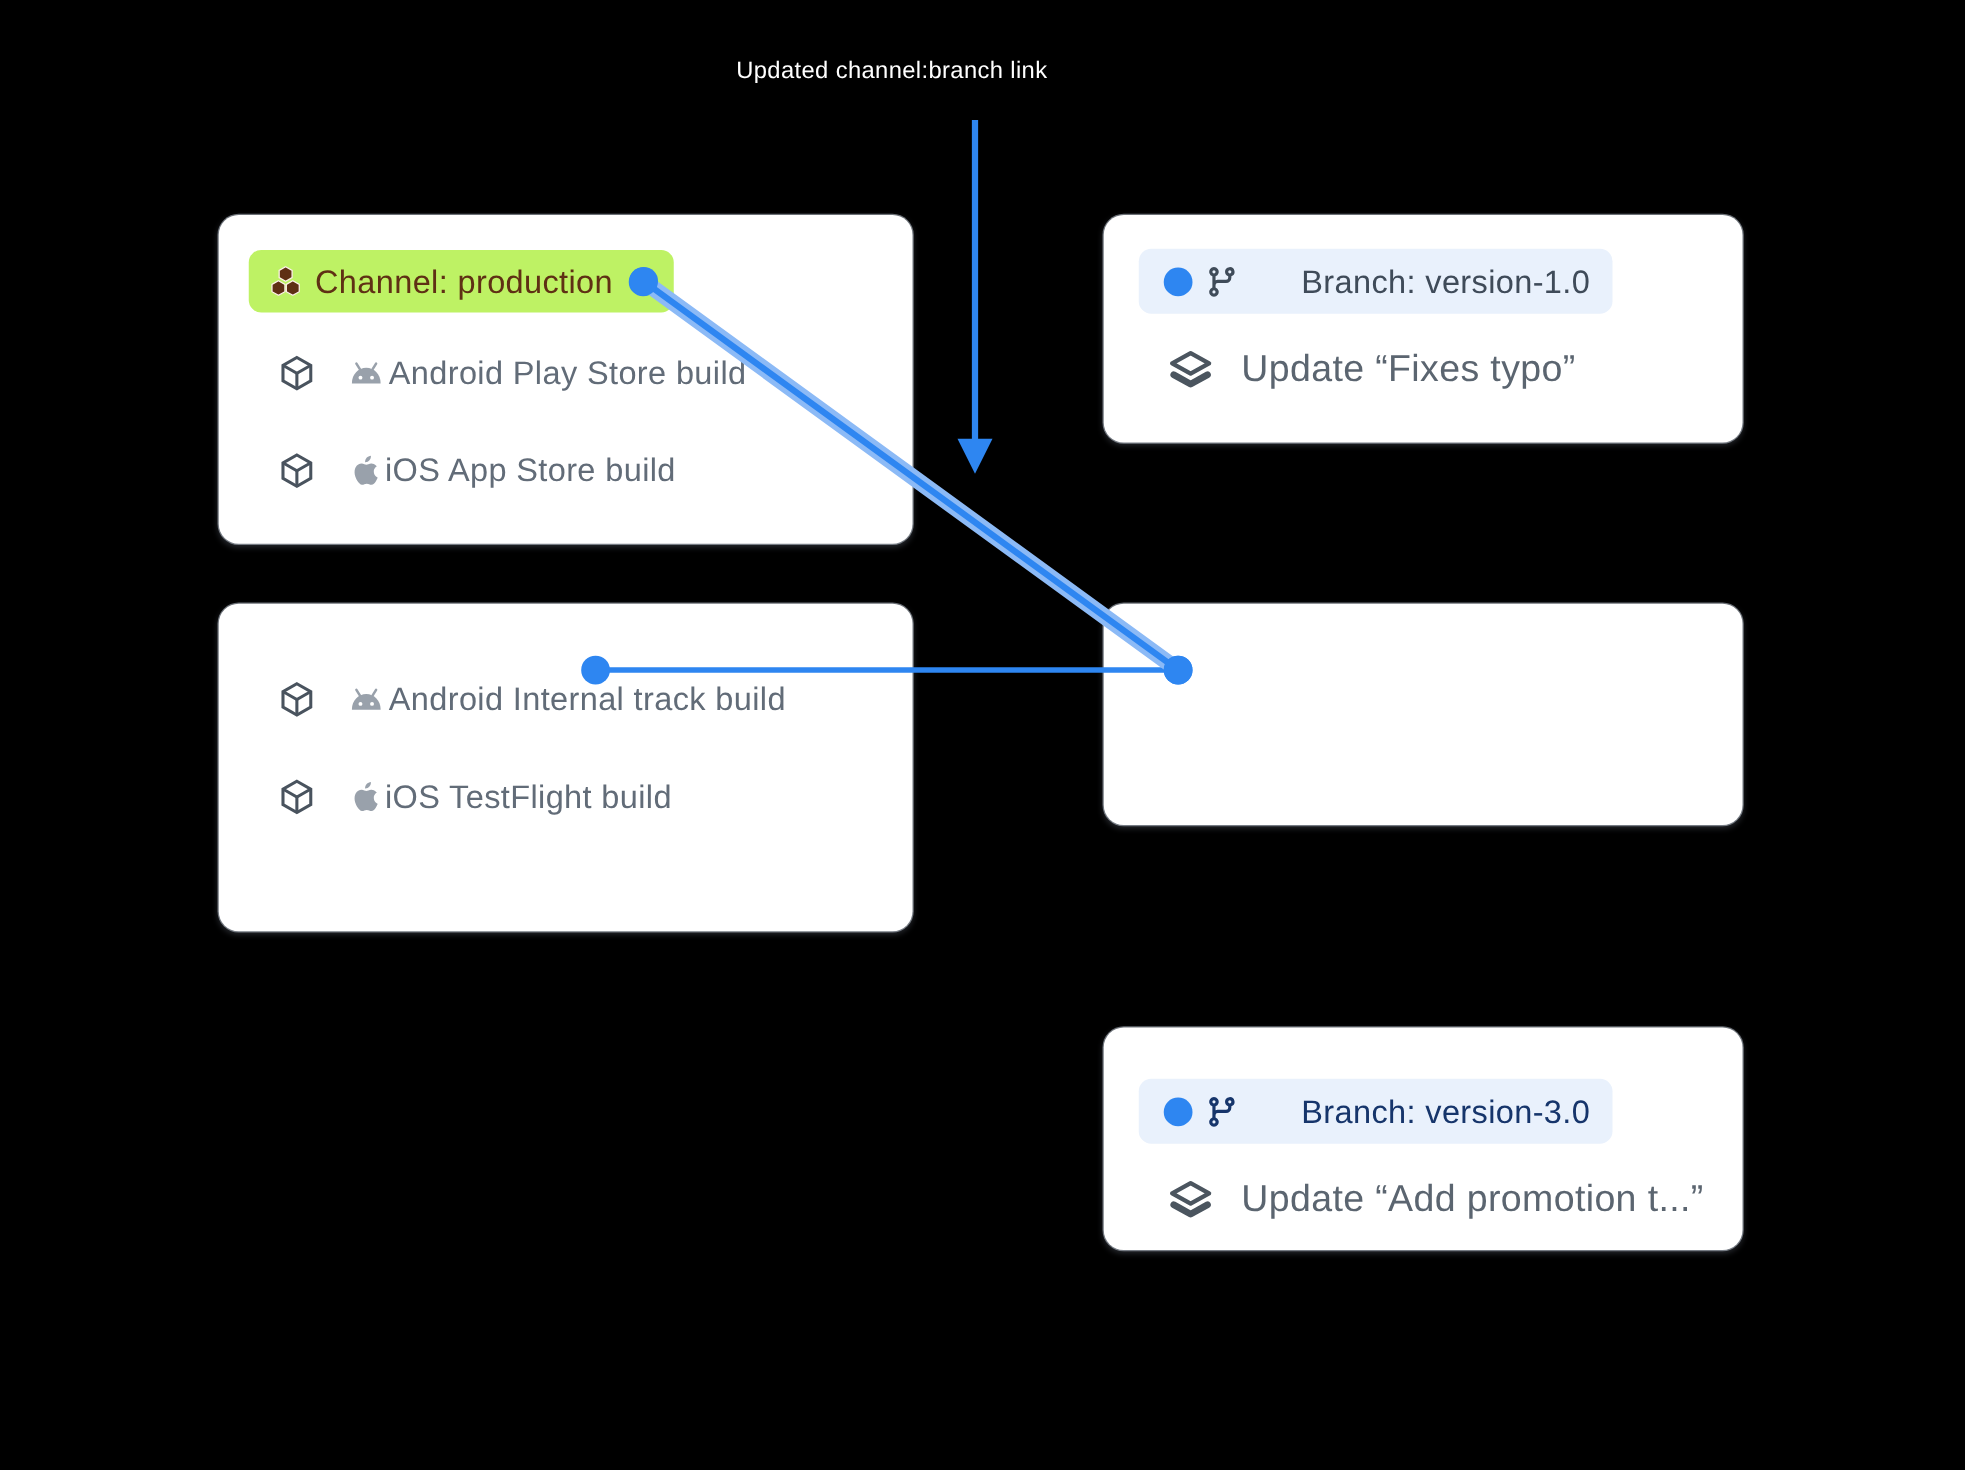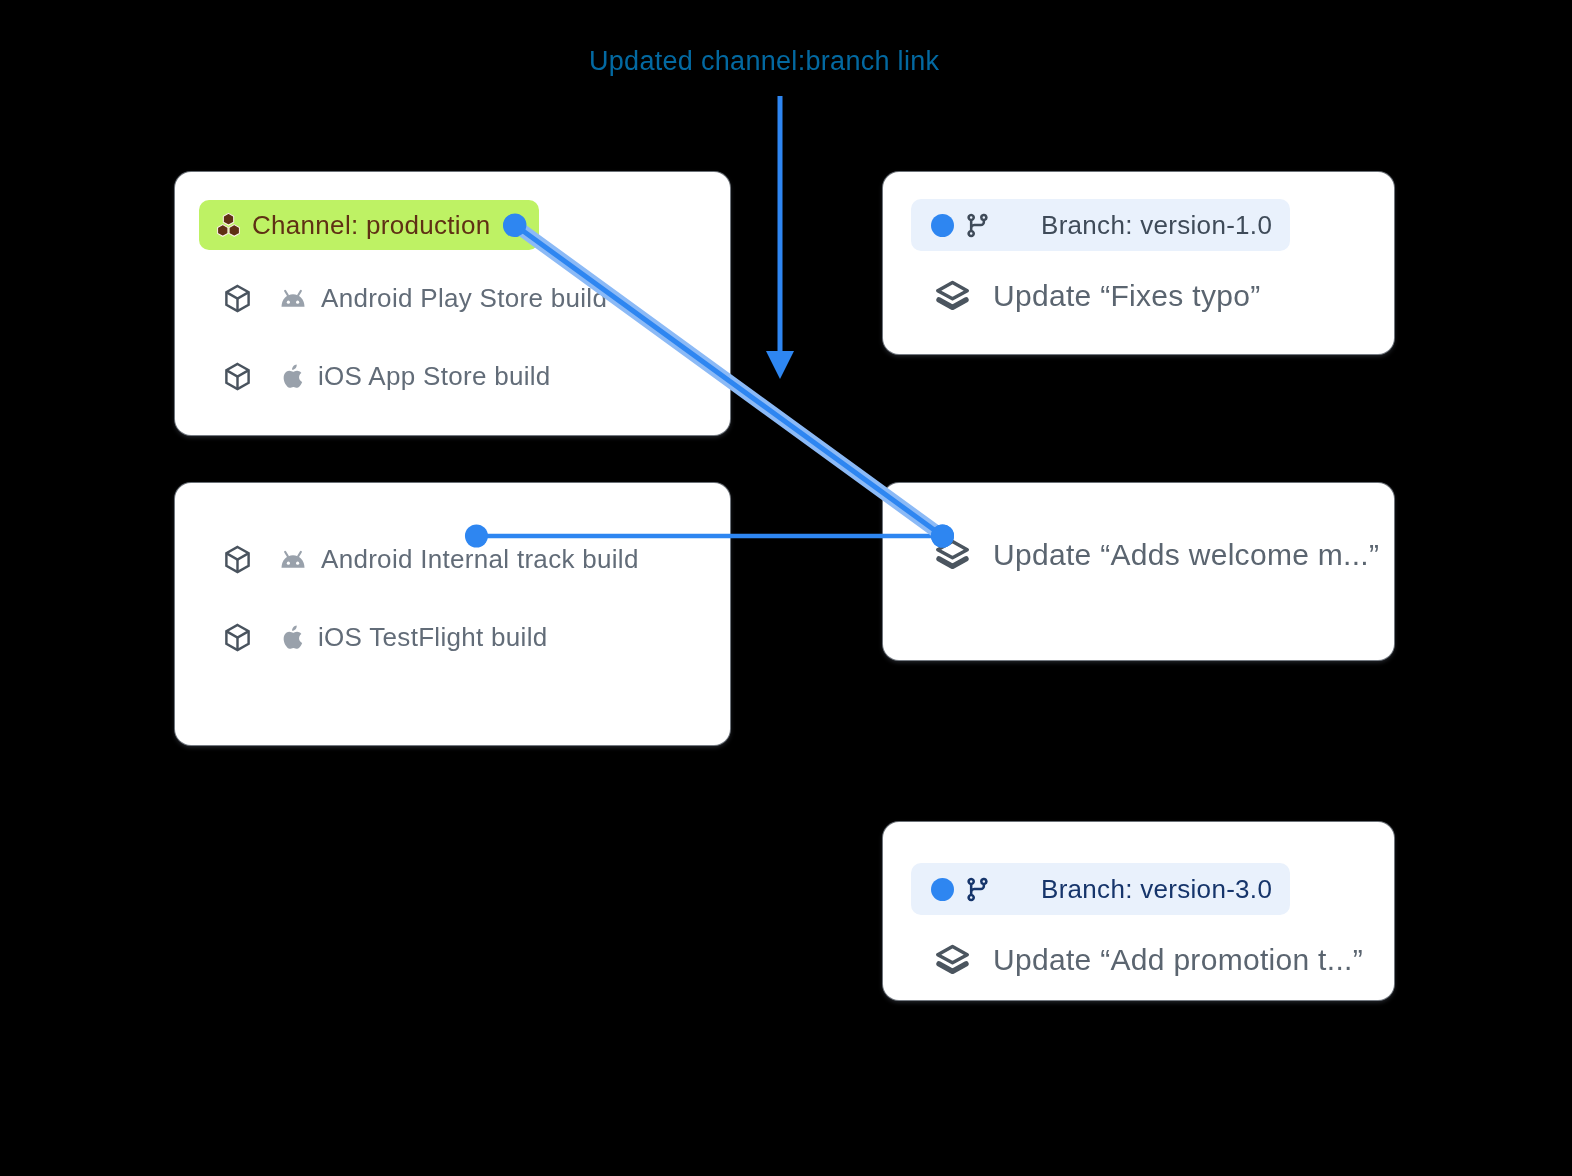--- a/index.html
+++ b/index.html
@@ -3,21 +3,21 @@
 <meta charset="utf-8">
 <style>
   html,body { margin:0; padding:0; background:#000; }
   .canvas {
     position:relative; width:1572px; height:1176px; background:#000;
     font-family:"Liberation Sans","DejaVu Sans",sans-serif; overflow:hidden;
   }
 
   .annotation-title {
     position:absolute; left:589px; top:46px;
-    font-size:27px; font-weight:500; letter-spacing:0.3px; color:#0369a1;
+    font-size:19px; font-weight:500; letter-spacing:0.3px; color:#ffffff;
   }
 
   .card {
     position:absolute; background:#fff; border-radius:16px;
     box-shadow:0 0 0 1px rgba(190,198,210,0.55), 0 2px 5px rgba(120,130,145,0.35);
     box-sizing:border-box;
   }
   .card-production { left:175px; top:172px; width:555px; height:263px; padding:28px 24px; }
   .card-staging    { left:175px; top:483px; width:555px; height:262px; padding:28px 24px; }
   .card-v1 { left:883px; top:172px; width:511px; height:182px; padding:27px 28px; }
@@ -38,21 +38,21 @@
 
   .dot { width:23px; height:23px; border-radius:50%; background:#2e86f1; flex:0 0 auto; }
   .channel-pill .dot { margin-left:3px; }
 
   .build-row {
     display:flex; align-items:center; margin-left:23px; height:40px;
   }
   .build-row.first { margin-top:28px; }
   .build-row + .build-row { margin-top:38px; }
   .build-row .platform { margin-left:25px; }
-  .build-row .build-label { margin-left:13px; font-size:26px; letter-spacing:0.3px; color:#626c78; white-space:nowrap; }
+  .build-row .build-label { margin-left:3px; font-size:26px; letter-spacing:0.3px; color:#626c78; white-space:nowrap; }
 
   .update-row { display:flex; align-items:center; margin-left:22px; margin-top:24px; height:42px; }
   .update-row .update-label { margin-left:21px; font-size:30px; letter-spacing:0.3px; color:#5b6570; white-space:nowrap; }
 
   .icon { display:inline-flex; flex:0 0 auto; }
 
   svg.overlay {
     position:absolute; left:0; top:0; width:1572px; height:1176px;
     z-index:10; pointer-events:none;
   }
@@ -166,29 +166,20 @@
         <svg width="39" height="33" viewBox="0 0 24 21" fill="none" stroke="#4b555f">
           <path d="M12 1.6 L21.4 6.8 L12 12 L2.6 6.8 Z" stroke-width="2.2" stroke-linejoin="round"></path>
           <path d="M3.4 12.6 L12 17.4 L20.6 12.6" stroke-width="3.4" stroke-linejoin="round" stroke-linecap="round"></path>
         </svg>
       </span>
       <span class="update-label">Update “Fixes typo”</span>
     </div>
   </div>
 
   <div class="card card-v2">
-    <div class="update-row">
-      <span class="icon">
-        <svg width="39" height="33" viewBox="0 0 24 21" fill="none" stroke="#4b555f">
-          <path d="M12 1.6 L21.4 6.8 L12 12 L2.6 6.8 Z" stroke-width="2.2" stroke-linejoin="round"></path>
-          <path d="M3.4 12.6 L12 17.4 L20.6 12.6" stroke-width="3.4" stroke-linejoin="round" stroke-linecap="round"></path>
-        </svg>
-      </span>
-      <span class="update-label">Update “Adds welcome m...”</span>
-    </div>
   </div>
 
   <div class="card card-v3">
     <div class="pill branch-pill">
       <span class="dot"></span>
       <span class="icon">
         <svg width="27" height="27" viewBox="0 0 16 16" fill="currentColor">
           <path d="M9.5 3.25a2.25 2.25 0 1 1 3 2.122V6A2.5 2.5 0 0 1 10 8.5H6a1 1 0 0 0-1 1v1.128a2.251 2.251 0 1 1-1.5 0V5.372a2.25 2.25 0 1 1 1.5 0v1.836A2.493 2.493 0 0 1 6 7h4a1 1 0 0 0 1-1v-.628A2.25 2.25 0 0 1 9.5 3.25Zm-6 0a.75.75 0 1 0 1.5 0 .75.75 0 0 0-1.5 0Zm8.25-.75a.75.75 0 1 0 0 1.5.75.75 0 0 0 0-1.5ZM4.25 12a.75.75 0 1 0 0 1.5.75.75 0 0 0 0-1.5Z"></path>
         </svg>
       </span>

